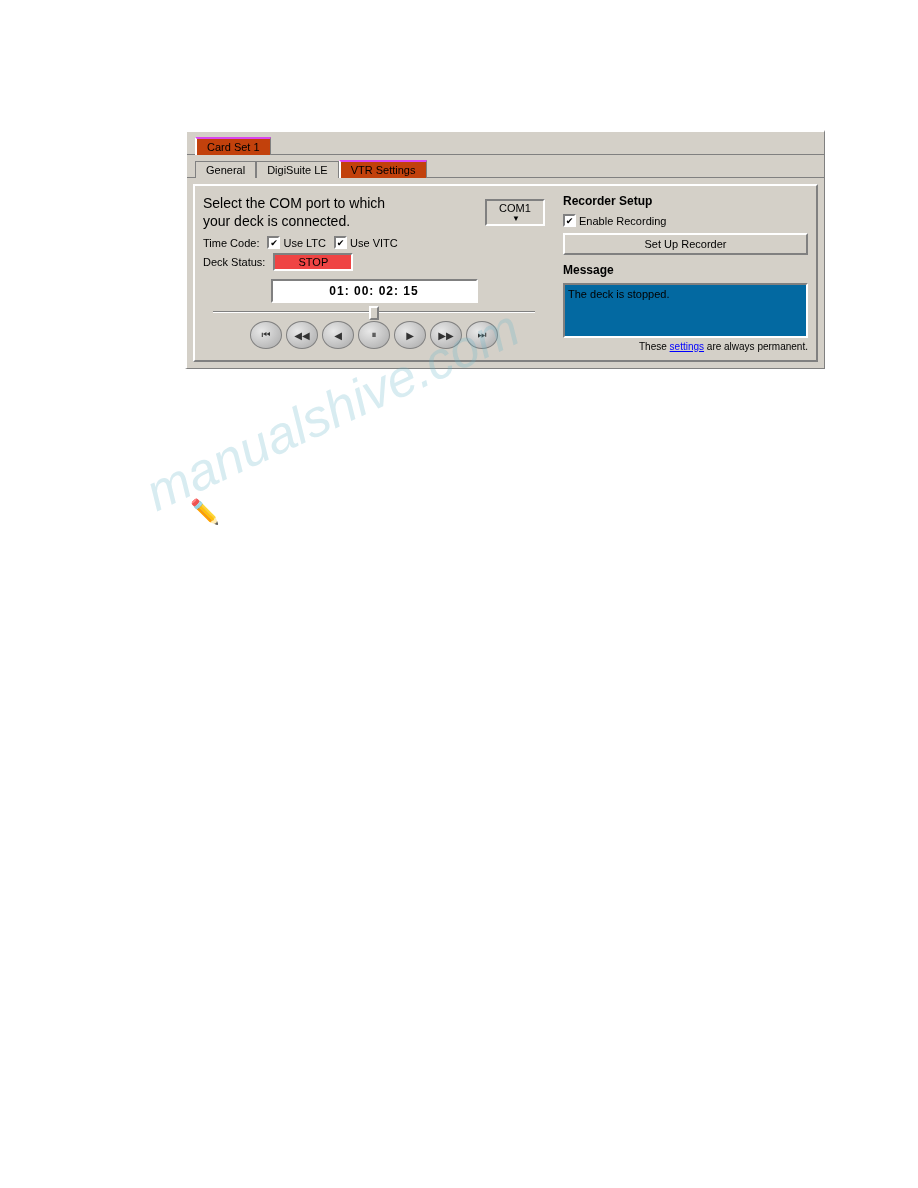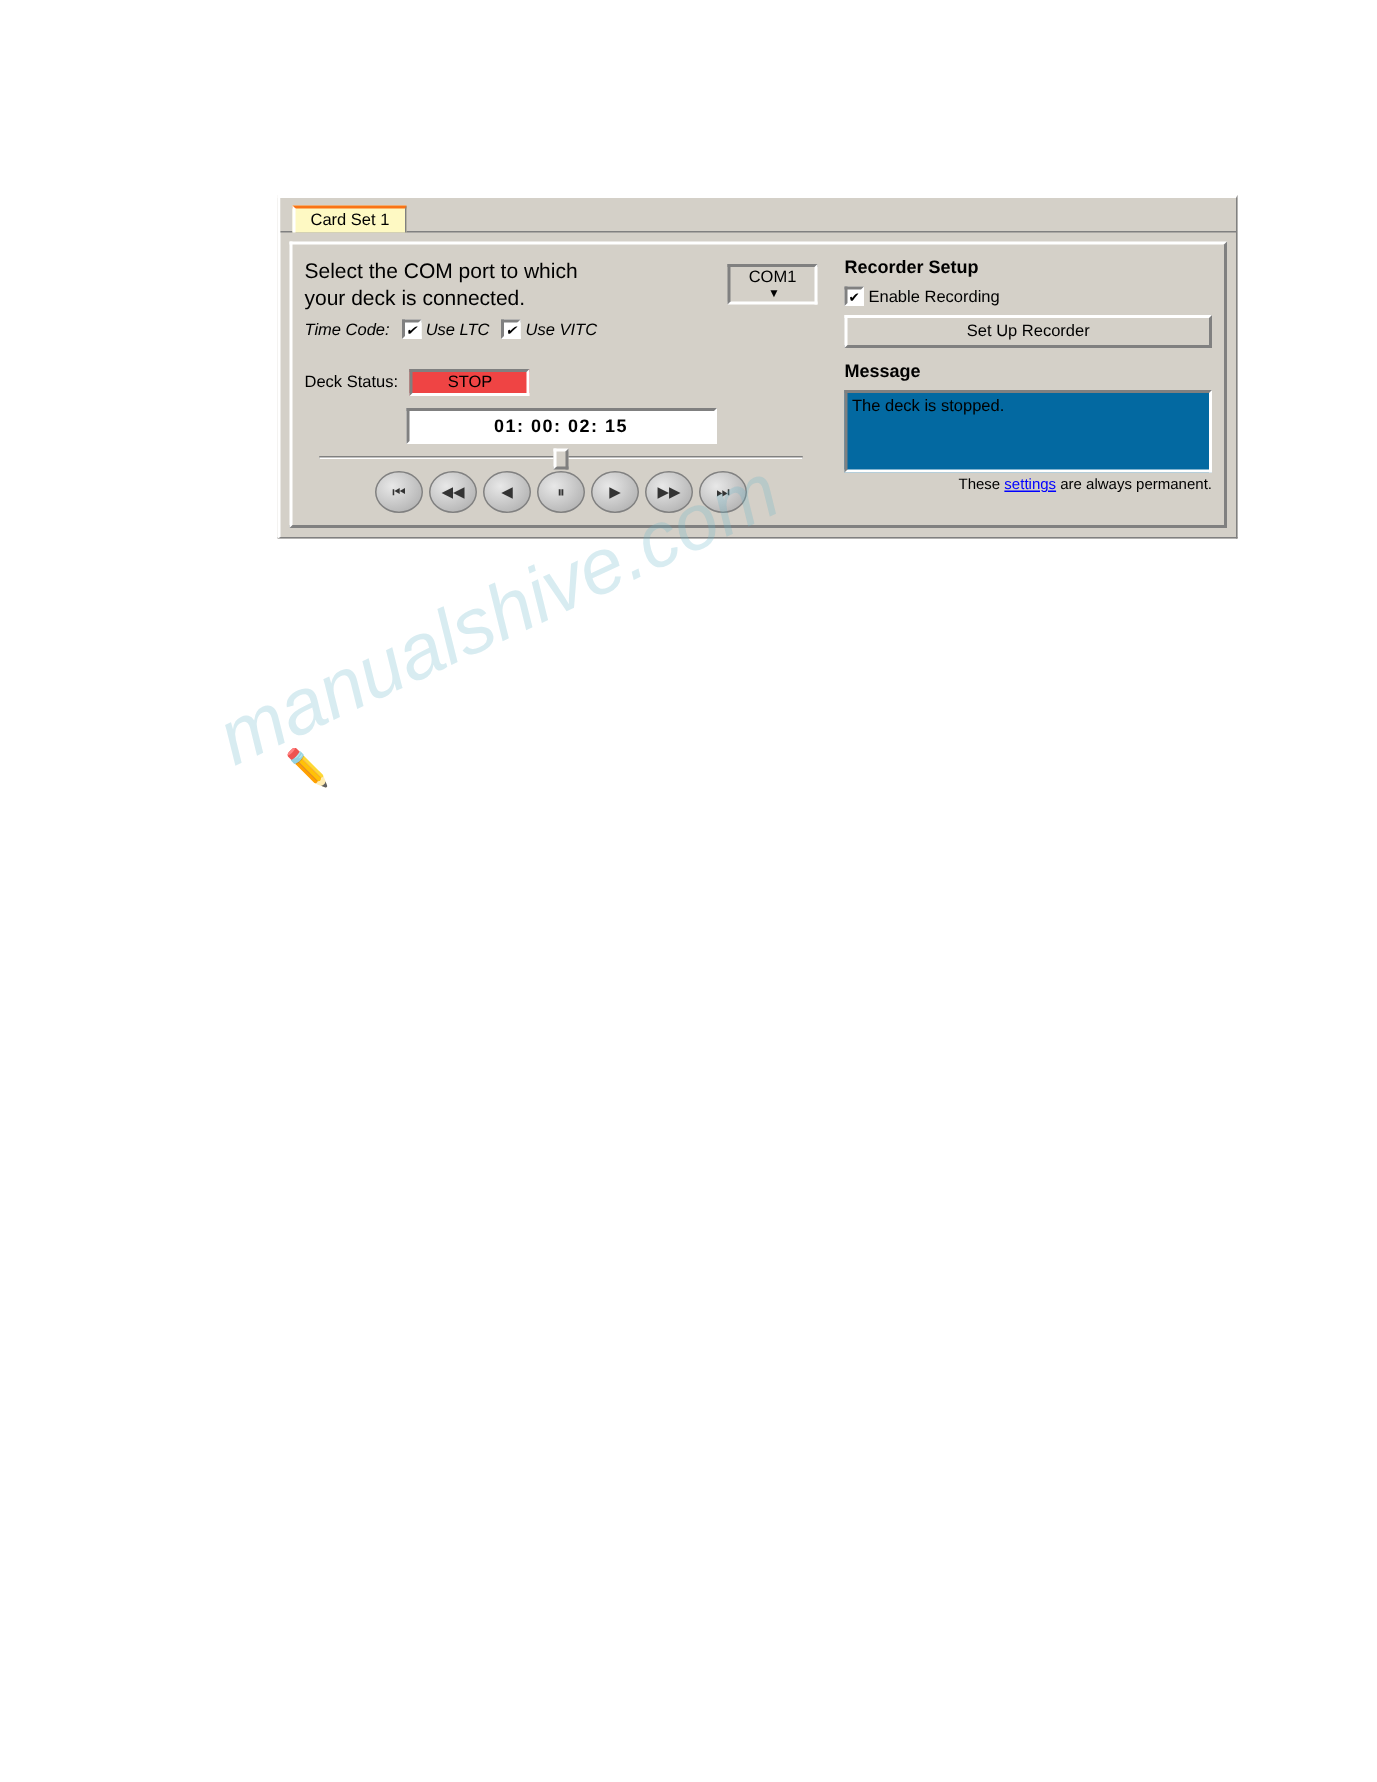--- a/index.html
+++ b/index.html
@@ -37,22 +37,22 @@
       border: 1px solid #808080;
       border-bottom: none;
       padding: 2px 10px;
       cursor: pointer;
       font-size: 11px;
       position: relative;
       top: 1px;
     }
 
     .tab-button.active {
-      background: #fef9c3;
-      border-top: 2px solid #f97316;
+      background: #c2410c;
+      border-top: 2px solid #d946ef;
       border-left: 2px solid #ffffff;
       border-right: 1px solid #808080;
       z-index: 2;
     }
 
     .tabs-row {
       background: #d4d0c8;
       padding: 4px 8px 0 8px;
       display: flex;
       align-items: flex-end;
@@ -121,22 +121,21 @@
 
     .com-select-arrow {
       font-size: 8px;
       padding-left: 2px;
     }
 
     .timecode-row {
       display: flex;
       align-items: center;
       gap: 8px;
-      margin-bottom: 20px;
-      font-style: italic;
+      margin-bottom: 4px;
     }
 
     .checkbox-item {
       display: flex;
       align-items: center;
       gap: 3px;
     }
 
     .checkbox-box {
       width: 13px;
@@ -305,20 +304,25 @@
   </style>
 </head>
 <body>
 
 <div class="main-container">
 
   <div class="card-set-tab">
     <div class="tab-button active">Card Set 1</div>
   </div>
 
+  <div class="tabs-row">
+    <div class="tab-button">General</div>
+    <div class="tab-button">DigiSuite LE</div>
+    <div class="tab-button active">VTR Settings</div>
+  </div>
 
   <div class="inner-panel">
 
 
     <div class="panel-body">
 
       <div class="left-panel">
 
         <div class="com-port-row">
           <div class="com-port-label">

